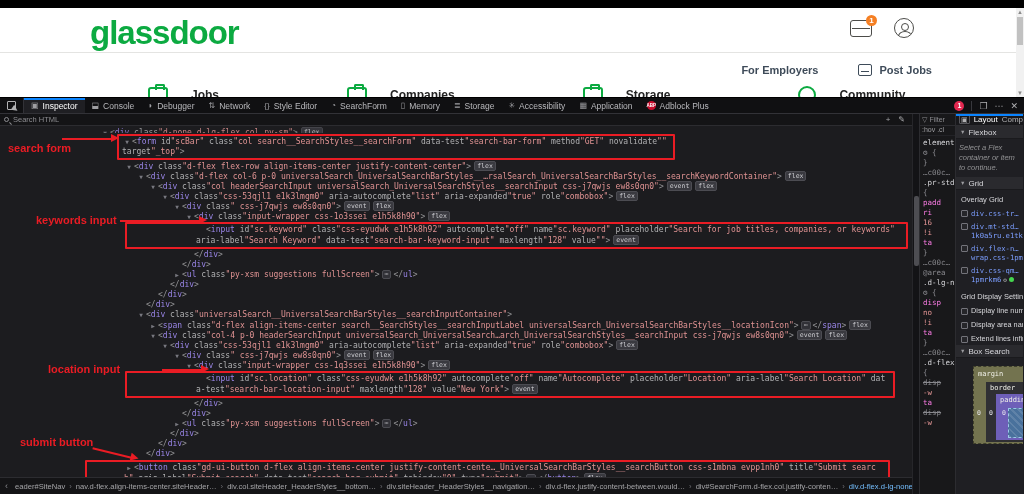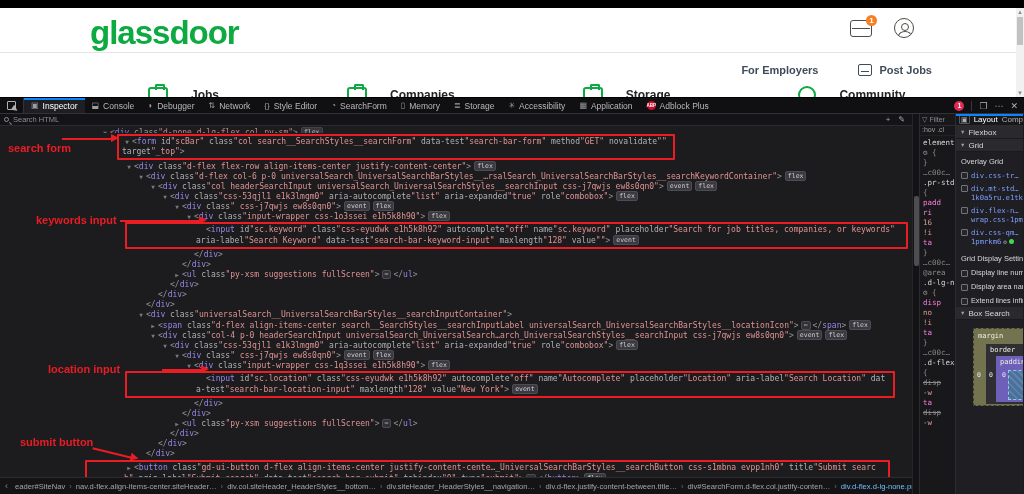--- a/index.html
+++ b/index.html
@@ -344,21 +344,21 @@
         <div class="crumb-bar" id="crumbs">
             <span class="crumb-nav">‹</span>
             <span class="crumb">eader#SiteNav</span>
             <span class="crumb-sep">›</span>
             <span class="crumb">nav.d-flex.align-items-center.siteHeader…</span>
             <span class="crumb-sep">›</span>
             <span class="crumb">div.col.siteHeader_HeaderStyles__bottom…</span>
             <span class="crumb-sep">›</span>
             <span class="crumb">div.siteHeader_HeaderStyles__navigation…</span>
             <span class="crumb-sep">›</span>
-            <span class="crumb">div.d-flex.justify-content-between.title…</span>
+            <span class="crumb">div.d-flex.justify-content-between.would…</span>
             <span class="crumb-sep">›</span>
             <span class="crumb">div#SearchForm.d-flex.col.justify-conten…</span>
             <span class="crumb-sep">›</span>
             <span class="crumb sel">div.d-flex.d-lg-none.pr-std</span>
           </div>
       </div>
 
       <div class="markup-scroll">
         <span class="thumb"></span>
       </div>
@@ -405,20 +405,21 @@
       <div class="layout-col">
         <div class="side-tabs">
           <span class="st-ico">▣</span>
           <span>Layout</span>
           <span class="st-tab2">Computed</span>
         </div>
         <div class="sec-h">
           <span class="tw">▼</span>
           <span>Flexbox</span>
         </div>
+        <div class="flex-msg">Select a Flex container or item to continue.</div>
         <div class="sec-h">
           <span class="tw">▼</span>
           <span>Grid</span>
         </div>
         <div class="ov-title">Overlay Grid</div>
         <div id="gridItems">
             <div class="grid-item">
               <span class="cb"></span>
               <div class="gi-txt">
                 <div>div.css-tr…</div>

